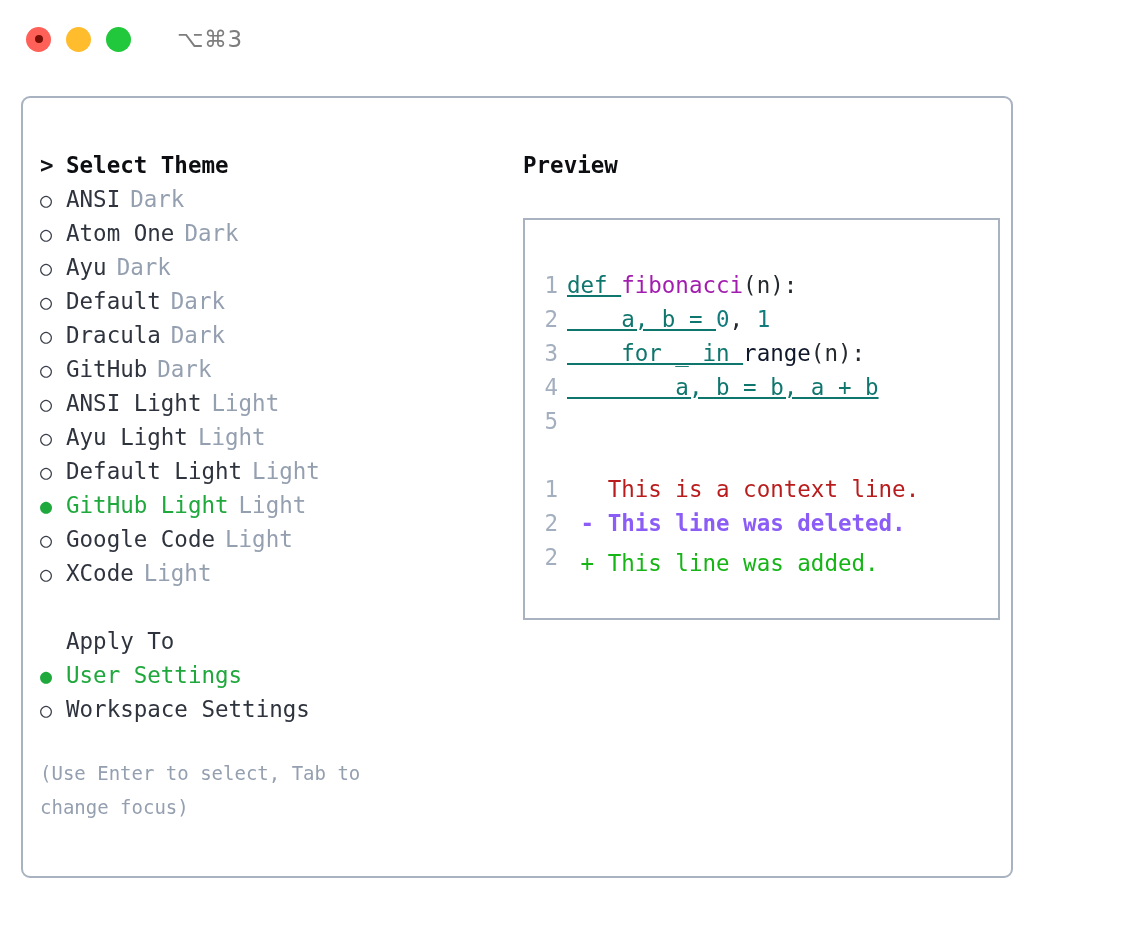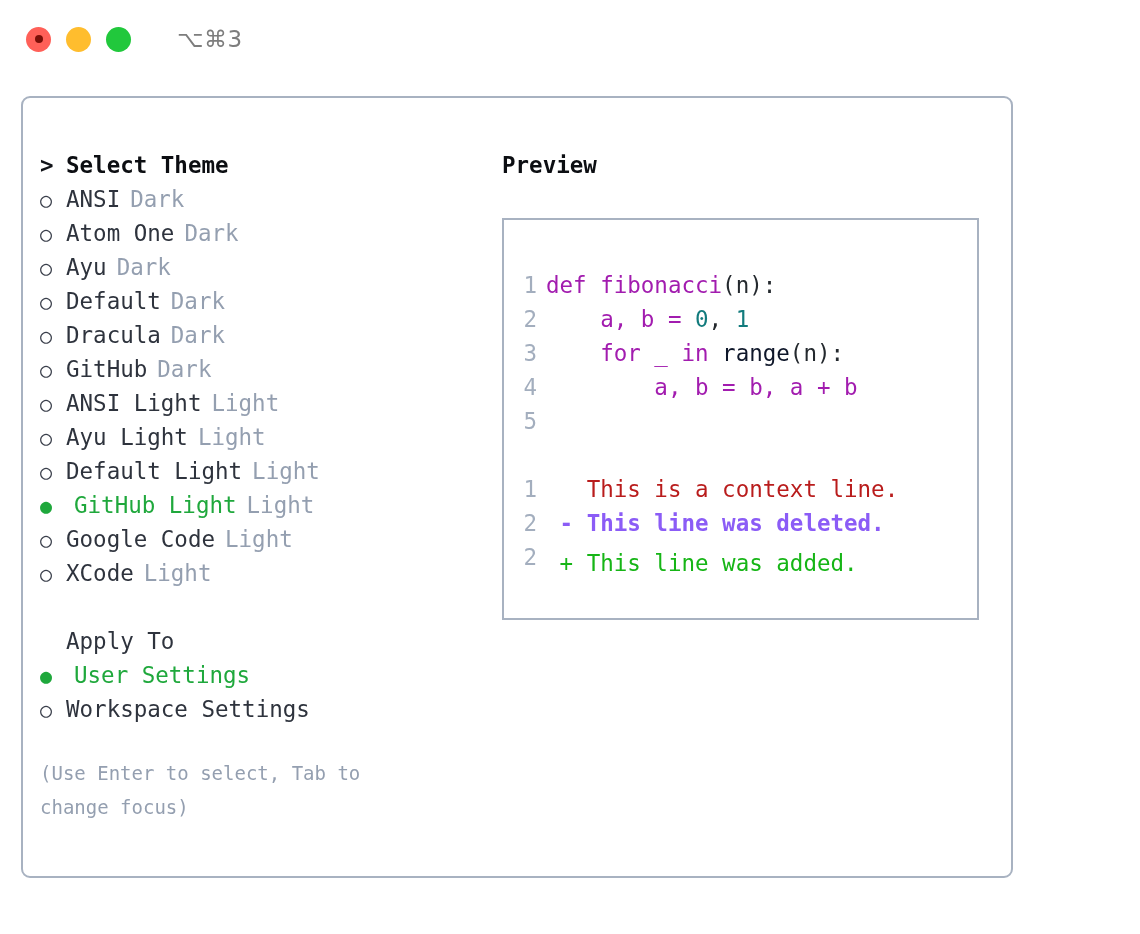--- a/index.html
+++ b/index.html
@@ -124,41 +124,40 @@
 
   .row-label {
     color: #2e333d;
   }
   .row-label.heading {
     font-weight: bold;
     color: #0c0e12;
   }
   .row-label.selected {
     color: #1fa83c;
-    margin-left: 8px;
   }
   .row-suffix {
     color: #949fb0;
     margin-left: 10px;
   }
 
   .section-gap { height: 34px; }
 
   .hint {
     margin-top: 30px;
     color: #949fb0;
     font-size: 19px;
     line-height: 34px;
     width: 400px;
   }
 
   
   .right-col {
     position: absolute;
-    left: 479px;
+    left: 500px;
     top: 50px;
     width: 480px;
   }
 
   .preview-heading {
     font-size: 22.5px;
     font-weight: bold;
     color: #0c0e12;
     line-height: 34px;
     margin-bottom: 0;
@@ -185,21 +184,21 @@
     display: inline-block;
     width: 42px;
     flex: 0 0 42px;
     text-align: right;
     color: #a3aebe;
     padding-right: 9px;
     box-sizing: border-box;
   }
   .code-text { color: #24292e; }
 
-  .tok-def    { color: #a21caf; }
+  .tok-def    { color: #0f766e; text-decoration: underline; }
   .tok-fn     { color: #a21caf; }
   .tok-num    { color: #127b7d; }
   .tok-call   { color: #0f172a; margin-top: 22px; }
   .tok-punct  { color: #24292e; }
 
   .diff-gap { height: 34px; }
   .diff-context { color: #b91c1c; }
   .diff-del     { color: #8b5cf6; font-weight: bold; }
   .diff-add     { color: #16b516; margin-top: 6px; }
 </style>

